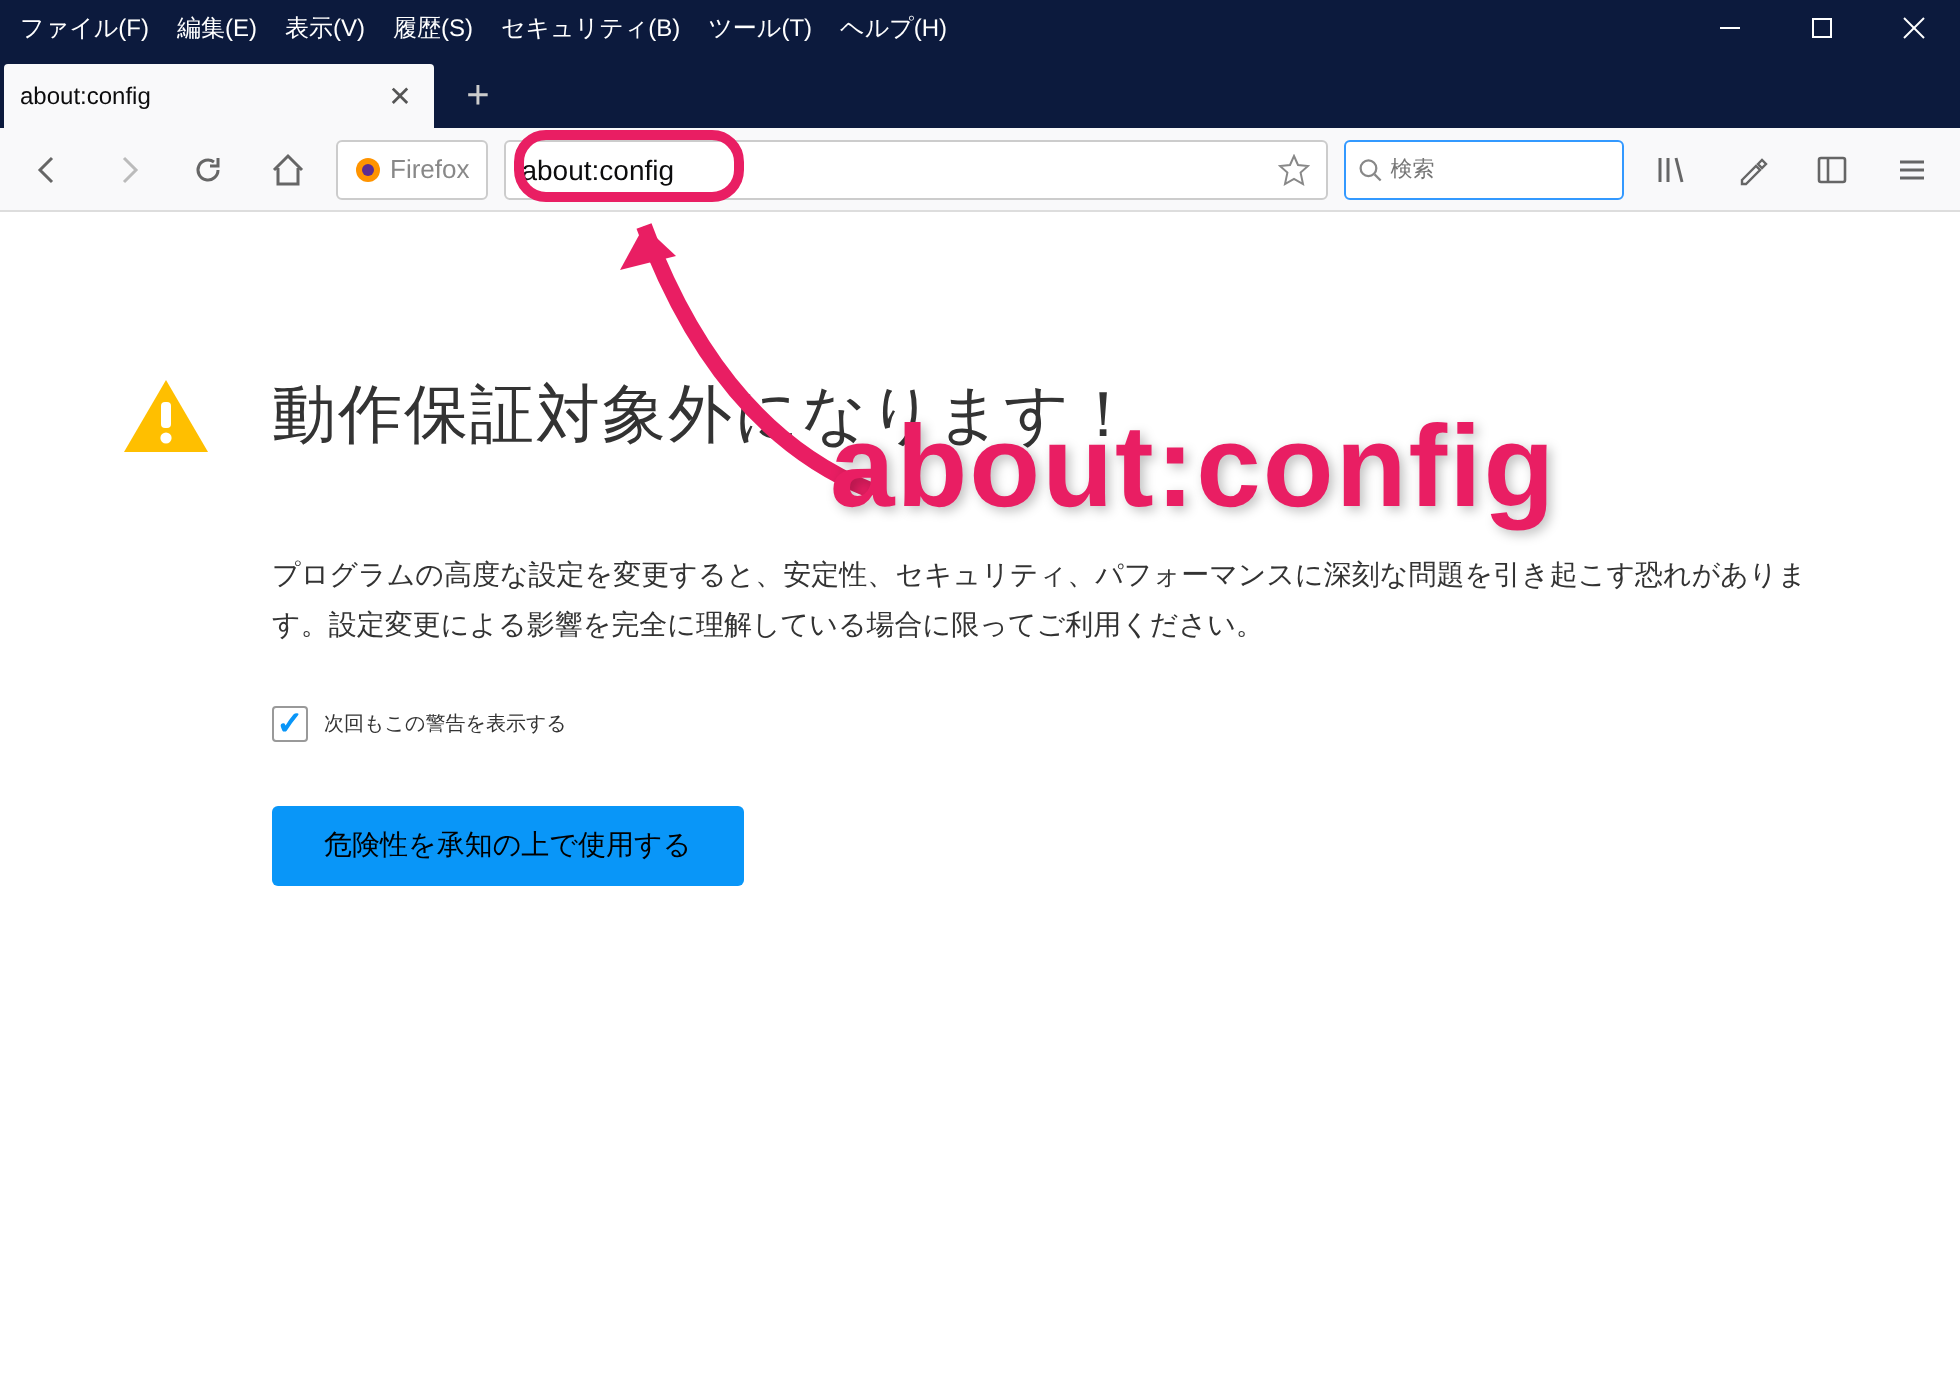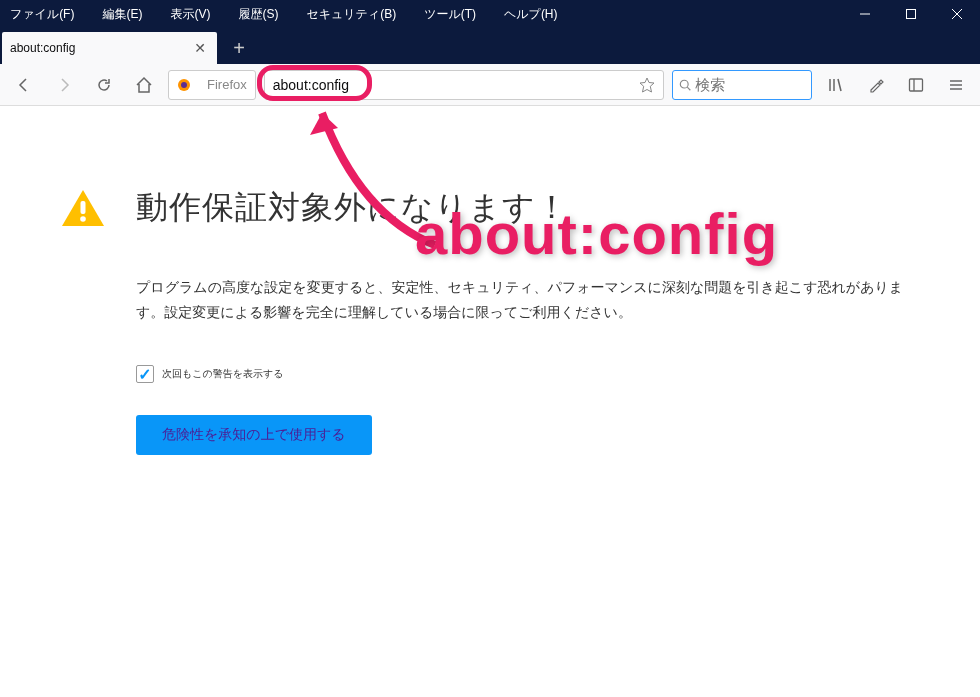--- a/index.html
+++ b/index.html
@@ -1,49 +1,49 @@
 <!DOCTYPE html>
 <html><head>
 <meta charset="utf-8">
 <style>
 * { margin: 0; padding: 0; box-sizing: border-box; font-family: "Meiryo", "Yu Gothic", sans-serif; }
 body { width: 980px; height: 697px; background: #fff; overflow: hidden; position: relative; }
 
 .titlebar { height: 28px; background: #0c1a3d; display: flex; align-items: center; }
-.menubar { display: flex; gap: 16px; padding: 0 4px; flex: 1; }
+.menubar { display: flex; gap: 2px; padding: 0 4px; flex: 1; }
 .menu-item { color: #fff; font-size: 12px; padding: 4px 6px; cursor: default; }
 .window-controls { display: flex; }
 .window-btn { width: 46px; height: 28px; display: flex; align-items: center; justify-content: center; color: #fff; }
 .window-btn svg { width: 12px; height: 12px; }
 
 .tabbar { height: 36px; background: #0c1a3d; display: flex; align-items: flex-end; padding-left: 2px; }
 .tab { height: 32px; background: #f9f9fa; min-width: 215px; display: flex; align-items: center; padding: 0 8px; border-radius: 2px 2px 0 0; gap: 8px; }
 .tab-label { font-size: 12px; color: #0c0c0d; flex: 1; }
 .tab-close { width: 18px; height: 18px; display: flex; align-items: center; justify-content: center; border-radius: 2px; color: #555; font-size: 14px; }
 .new-tab { width: 32px; height: 32px; display: flex; align-items: center; justify-content: center; color: #ccc; font-size: 20px; margin-left: 6px; }
 
 .navbar { height: 42px; background: #f9f9fa; border-bottom: 1px solid #ddd; display: flex; align-items: center; padding: 0 8px; gap: 8px; }
 .nav-btn { width: 32px; height: 32px; display: flex; align-items: center; justify-content: center; border-radius: 4px; color: #666; }
 .nav-btn.disabled { color: #bbb; }
-.identity-box { display: flex; align-items: center; gap: 16px; padding: 0 8px; height: 30px; background: #fff; border: 1px solid #ccc; border-radius: 3px; color: #888; font-size: 13px; }
+.identity-box { display: flex; align-items: center; gap: 4px; padding: 0 8px; height: 30px; background: #fff; border: 1px solid #ccc; border-radius: 3px; color: #888; font-size: 13px; }
 .address-bar { flex: 1; height: 30px; border: 1px solid #ccc; border-radius: 3px; background: #fff; display: flex; align-items: center; padding: 0 8px; gap: 8px; }
 .address-text { flex: 1; font-size: 14px; color: #0c0c0d; }
 .search-bar { width: 140px; height: 30px; border: 1px solid #3399ff; border-radius: 3px; background: #fff; display: flex; align-items: center; padding: 0 6px; gap: 4px; }
-.search-bar input { border: none; outline: none; width: 100%; font-size: 15px; }
+.search-bar input { border: none; outline: none; width: 100%; font-size: 11px; }
 
 .content { padding: 80px 60px; background: #fff; }
 .warning-header { display: flex; align-items: center; gap: 30px; margin-bottom: 45px; }
 .warn-icon { width: 46px; height: 40px; }
 .warning-title { font-size: 32px; font-weight: 300; color: #333; letter-spacing: 1px; }
 .warning-body { padding-left: 76px; }
-.warning-text { font-size: 14px; color: #333; line-height: 1.8; margin-bottom: 40px; }
+.warning-text { font-size: 14px; color: #333; line-height: 1.8; margin-bottom: 28px; }
 .checkbox-row { display: flex; align-items: center; gap: 8px; margin-bottom: 32px; }
 .checkbox { width: 18px; height: 18px; border: 1px solid #999; border-radius: 2px; display: flex; align-items: center; justify-content: center; color: #0996f8; font-weight: bold; }
 .checkbox-label { font-size: 10px; color: #333; }
-.accept-btn { background: #0996f8; color: #4c1d95; border: none; padding: 11px 26px; font-size: 14px; border-radius: 3px; cursor: pointer; }
+.accept-btn { background: #0996f8; color: #000000; border: none; padding: 11px 26px; font-size: 14px; border-radius: 3px; cursor: pointer; }
 
 .annotation-box { position: absolute; border: 5px solid #e91e63; border-radius: 16px; pointer-events: none; }
 .annotation-arrow { position: absolute; pointer-events: none; }
 .annotation-text { position: absolute; font-size: 58px; font-weight: 900; color: #e91e63; pointer-events: none; text-shadow: 2px 2px 6px rgba(0,0,0,0.25); letter-spacing: 1px; }
 </style>
 </head>
 <body>
 
 <div class="titlebar">
   <div class="menubar">

